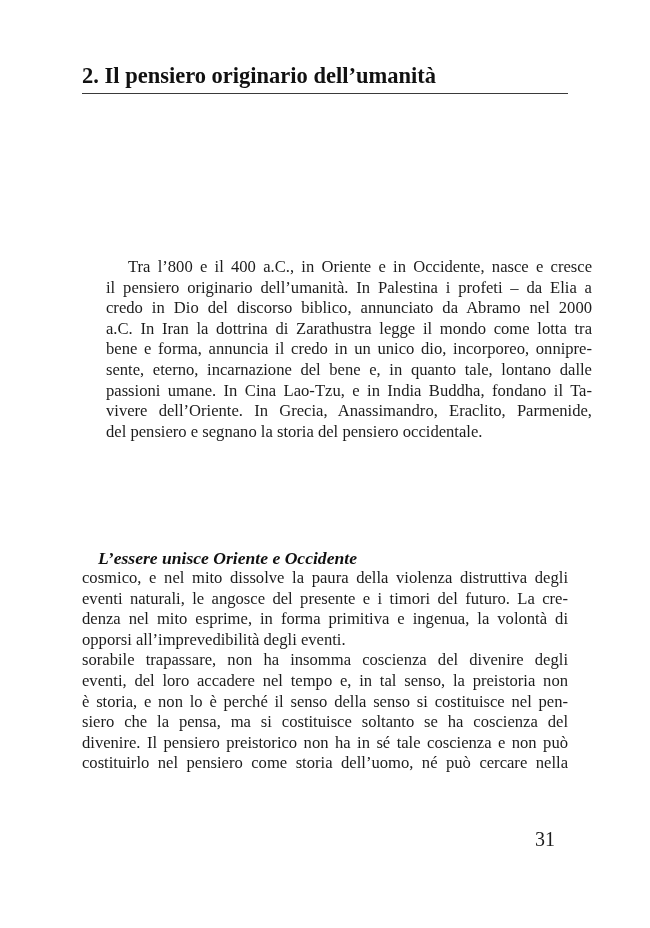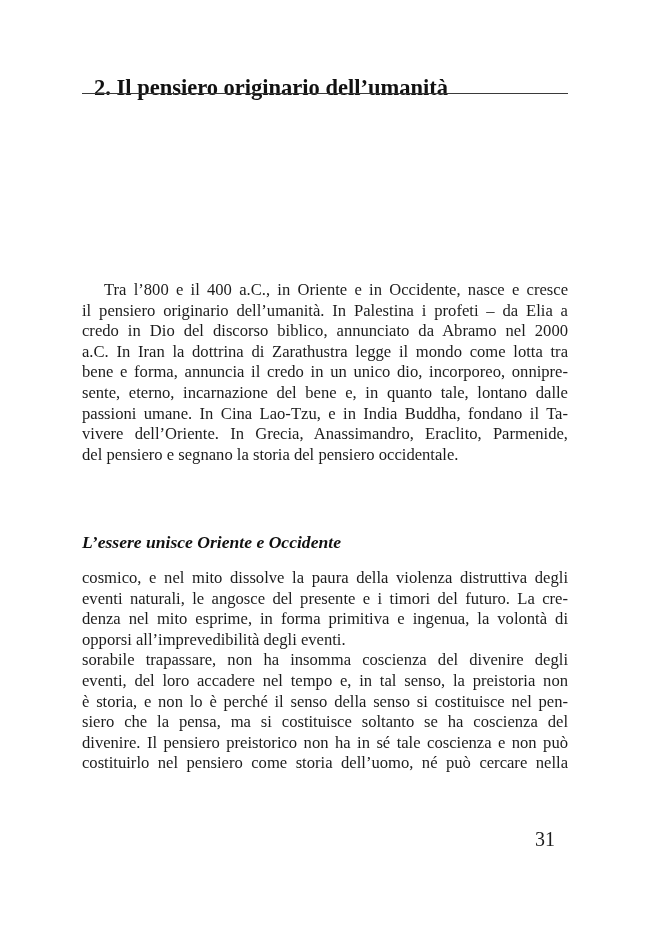--- a/index.html
+++ b/index.html
@@ -19,21 +19,21 @@
       position: absolute;
       left: 82px;
       top: 0;
       width: 486px;
     }
     .chapter-title {
       position: absolute;
       left: 0;
       top: 62px;
       width: 486px;
-      margin: 12px;
+      margin: 0;
       font-size: 22.5px;
       font-weight: bold;
       line-height: 28px;
       color: #111111;
       white-space: nowrap;
     }
     .title-rule {
       position: absolute;
       left: 0;
       top: 93px;
@@ -44,27 +44,27 @@
     .body-block {
       position: absolute;
       left: 0;
       width: 486px;
       font-size: 16.6px;
       line-height: 20.6px;
       text-align: justify;
       hyphens: manual;
       color: #1c1c1c;
     }
-    .block-1 { top: 280px; }
+    .block-1 { top: 257px; margin-left: 24px; }
     .block-2 { top: 568px; }
     .section-heading {
       position: absolute;
       left: 0;
       top: 531px;
-      margin: 0;
+      margin: 16px;
       font-size: 17.6px;
       font-weight: bold;
       font-style: italic;
       line-height: 22px;
       color: #111111;
       white-space: nowrap;
     }
     .page-number {
       position: absolute;
       right: 13px;

